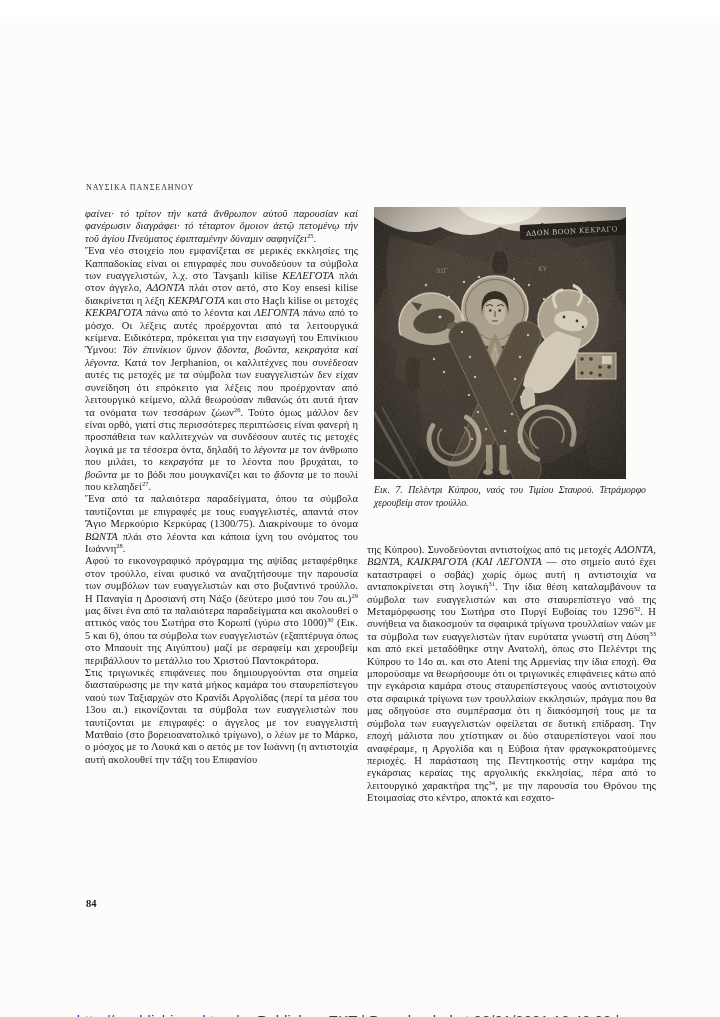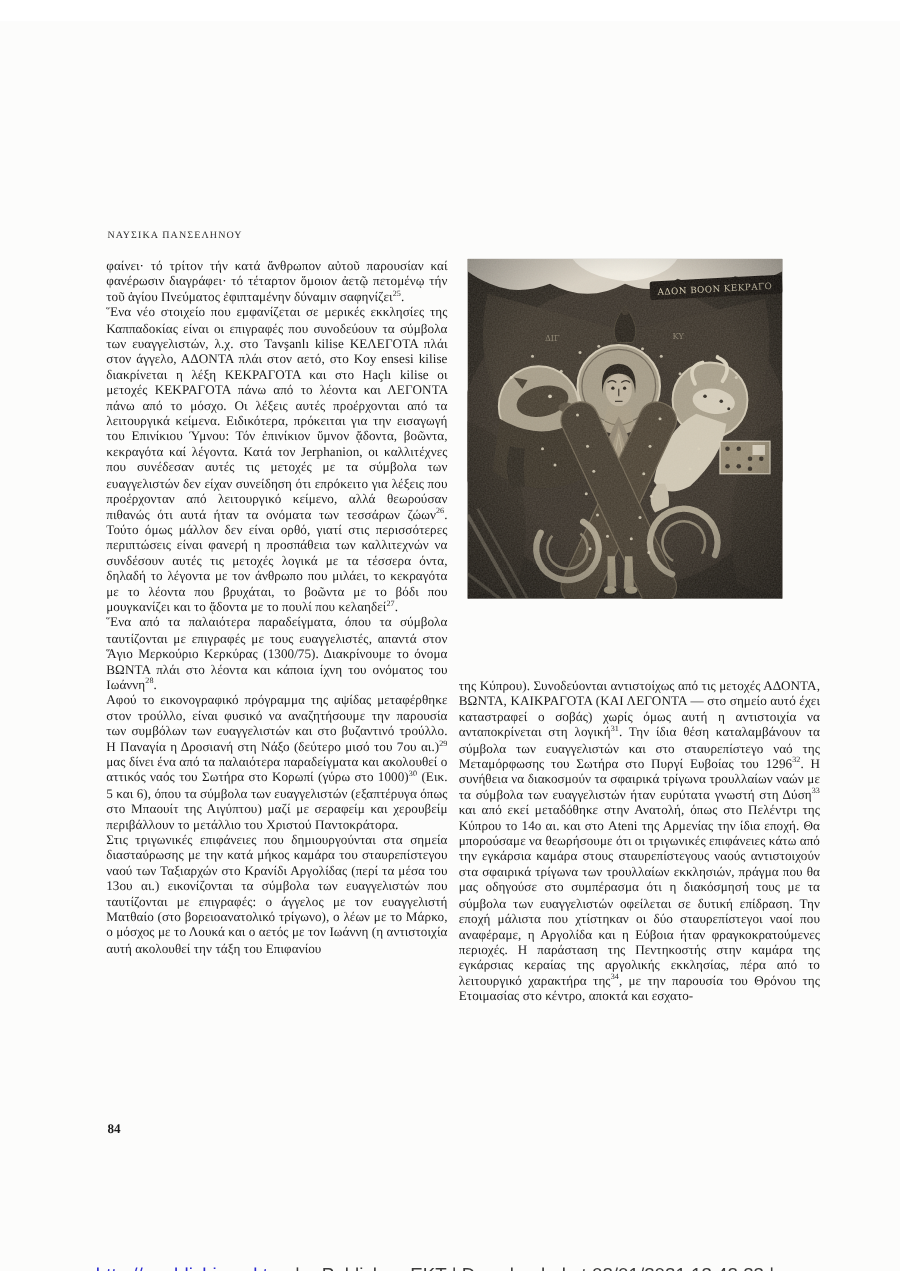--- a/index.html
+++ b/index.html
@@ -12,21 +12,21 @@
     position:absolute; left:86px; top:166px;
     font-size:8px; letter-spacing:0.9px; color:#2c2c2c;
   }
   .col {
     position:absolute; text-align:justify;
     font-size:10.5px; line-height:12.4px; letter-spacing:0.05px;
   }
   .col-left  { left:85px;  top:191px; width:273px; }
   .col-right { left:367px; top:527px; width:289px; }
   .para { margin:0; }
-  .it { }
+  .it { font-style:italic; }
   sup { font-size:0.62em; line-height:0; vertical-align:super; }
   .figure-wrap { position:absolute; left:374px; top:190px; width:252px; height:272px; }
   .figure-caption {
     position:absolute; left:374px; top:466px; width:272px;
     font-style:italic; font-size:9.8px; line-height:13.4px; text-align:justify;
   }
   .page-number { position:absolute; left:86px; top:881px; font-size:10.5px;font-weight:bold; }
   .doc-footer {
     position:absolute; left:0; top:995px; width:696px; text-align:center;
     font-family:"Liberation Sans", sans-serif; font-size:15px; color:#3b3b3b;
@@ -194,20 +194,21 @@
           <circle cx="215" cy="95" r="1.2"></circle>
           <circle cx="52" cy="78" r="1.2"></circle>
         <circle cx="200" cy="78" r="1.2"></circle>
       </g>
 
       <rect width="252" height="272" fill="url(#vig)"></rect>
       <rect width="252" height="272" filter="url(#grain)" opacity="0.8"></rect>
     </svg>
   </div>
 
+  <div class="figure-caption">Εικ. 7. Πελέντρι Κύπρου, ναός του Τιμίου Σταυρού. Τετράμορφο χερουβείμ στον τρούλλο.</div>
 
   <div class="col col-right">
       <p class="para"><span>της Κύπρου). Συνοδεύονται αντιστοίχως από τις μετοχές </span><span class="it">ΑΔΟΝΤΑ, ΒΩΝΤΑ, ΚΑΙΚΡΑΓΟΤΑ (ΚΑΙ ΛΕΓΟΝΤΑ</span><span> — στο σημείο αυτό έχει καταστραφεί ο σοβάς) χωρίς όμως αυτή η αντιστοιχία να ανταποκρίνεται στη λογική</span><sup>31</sup><span>. Την ίδια θέση καταλαμβάνουν τα σύμβολα των ευαγγελιστών και στο σταυρεπίστεγο ναό της Μεταμόρφωσης του Σωτήρα στο Πυργί Ευβοίας του 1296</span><sup>32</sup><span>. Η συνήθεια να διακοσμούν τα σφαιρικά τρίγωνα τρουλλαίων ναών με τα σύμβολα των ευαγγελιστών ήταν ευρύτατα γνωστή στη Δύση</span><sup>33</sup><span> και από εκεί μεταδόθηκε στην Ανατολή, όπως στο Πελέντρι της Κύπρου το 14ο αι. και στο Ateni της Αρμενίας την ίδια εποχή. Θα μπορούσαμε να θεωρήσουμε ότι οι τριγωνικές επιφάνειες κάτω από την εγκάρσια καμάρα στους σταυρεπίστεγους ναούς αντιστοιχούν στα σφαιρικά τρίγωνα των τρουλλαίων εκκλησιών, πράγμα που θα μας οδηγούσε στο συμπέρασμα ότι η διακόσμησή τους με τα σύμβολα των ευαγγελιστών οφείλεται σε δυτική επίδραση. Την εποχή μάλιστα που χτίστηκαν οι δύο σταυρεπίστεγοι ναοί που αναφέραμε, η Αργολίδα και η Εύβοια ήταν φραγκοκρατούμενες περιοχές. Η παράσταση της Πεντηκοστής στην καμάρα της εγκάρσιας κεραίας της αργολικής εκκλησίας, πέρα από το λειτουργικό χαρακτήρα της</span><sup>34</sup><span>, με την παρουσία του Θρόνου της Ετοιμασίας στο κέντρο, αποκτά και εσχατο-</span></p>
     </div>
 
   <div class="page-number">84</div>
 
   <div class="doc-footer">
     <a href="#">http://epublishing.ekt.gr</a><span> | e-Publisher: EKT | Downloaded at 02/01/2021 13:42:23 |</span>
   </div>

